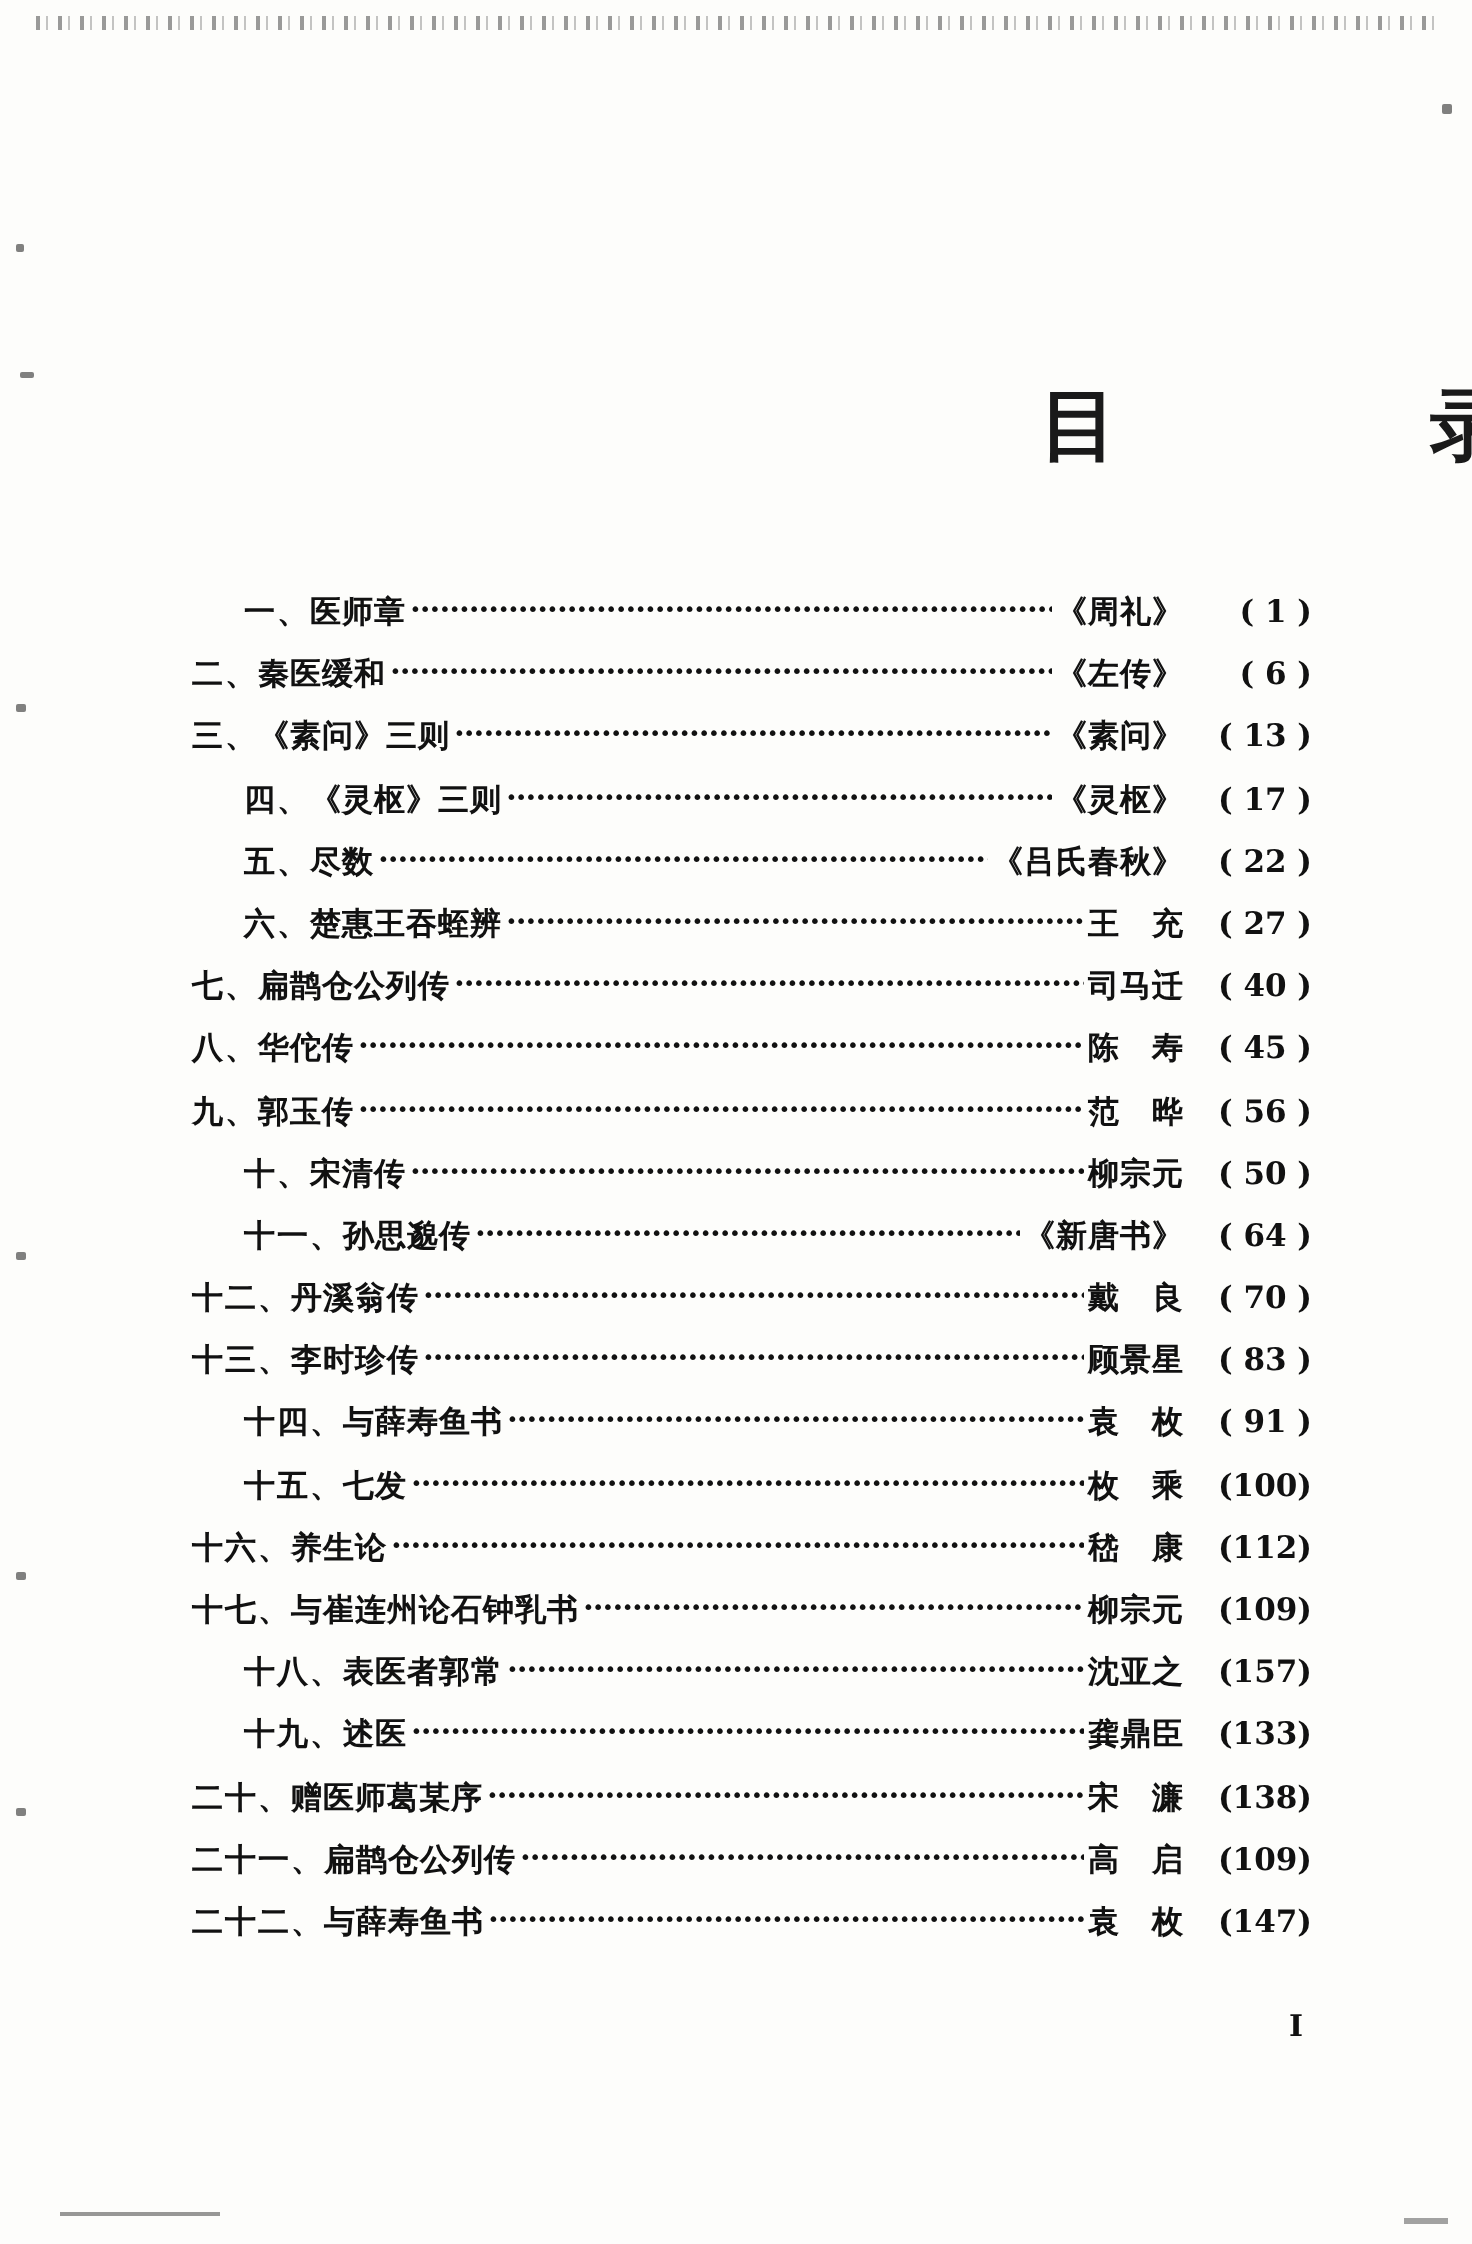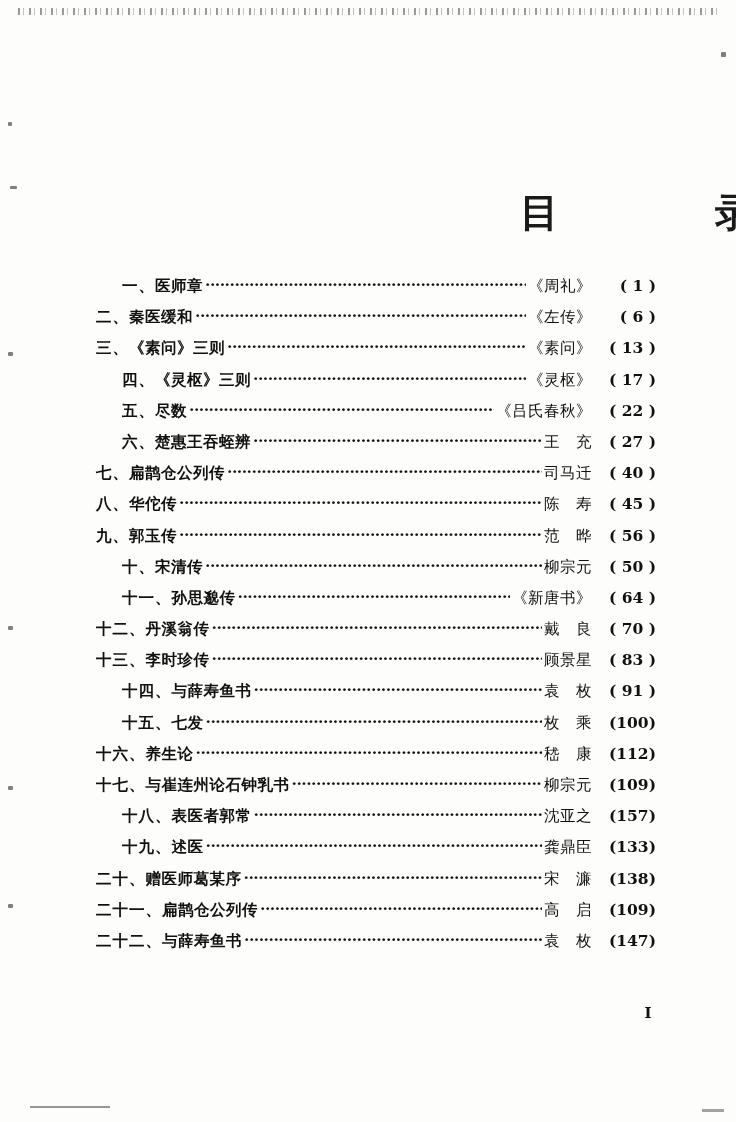--- a/index.html
+++ b/index.html
@@ -96,36 +96,37 @@
     font-weight: bold;
     letter-spacing: 1px;
   }
   .indent-1 { padding-left: 26px; }
   .indent-0 { padding-left: 0px; }
 
   .entry-title {
     flex: 0 0 auto;
     font-weight: bold;
     letter-spacing: 0.5px;
+    margin-top: 20px;
   }
 
   .leader {
     flex: 1 1 auto;
     overflow: hidden;
     white-space: nowrap;
     margin: 0 2px;
     font-weight: bold;
     letter-spacing: -0.5px;
     color: #111;
     transform: translateY(-1px);
   }
 
   .source {
     flex: 0 0 auto;
-    font-weight: normal;
+    font-weight: bold;
     letter-spacing: 0.5px;
     text-align: right;
   }
 
   .page-no {
     flex: 0 0 auto;
     width: 64px;
     text-align: right;
     font-weight: bold;
     font-family: "DejaVu Serif", serif;

